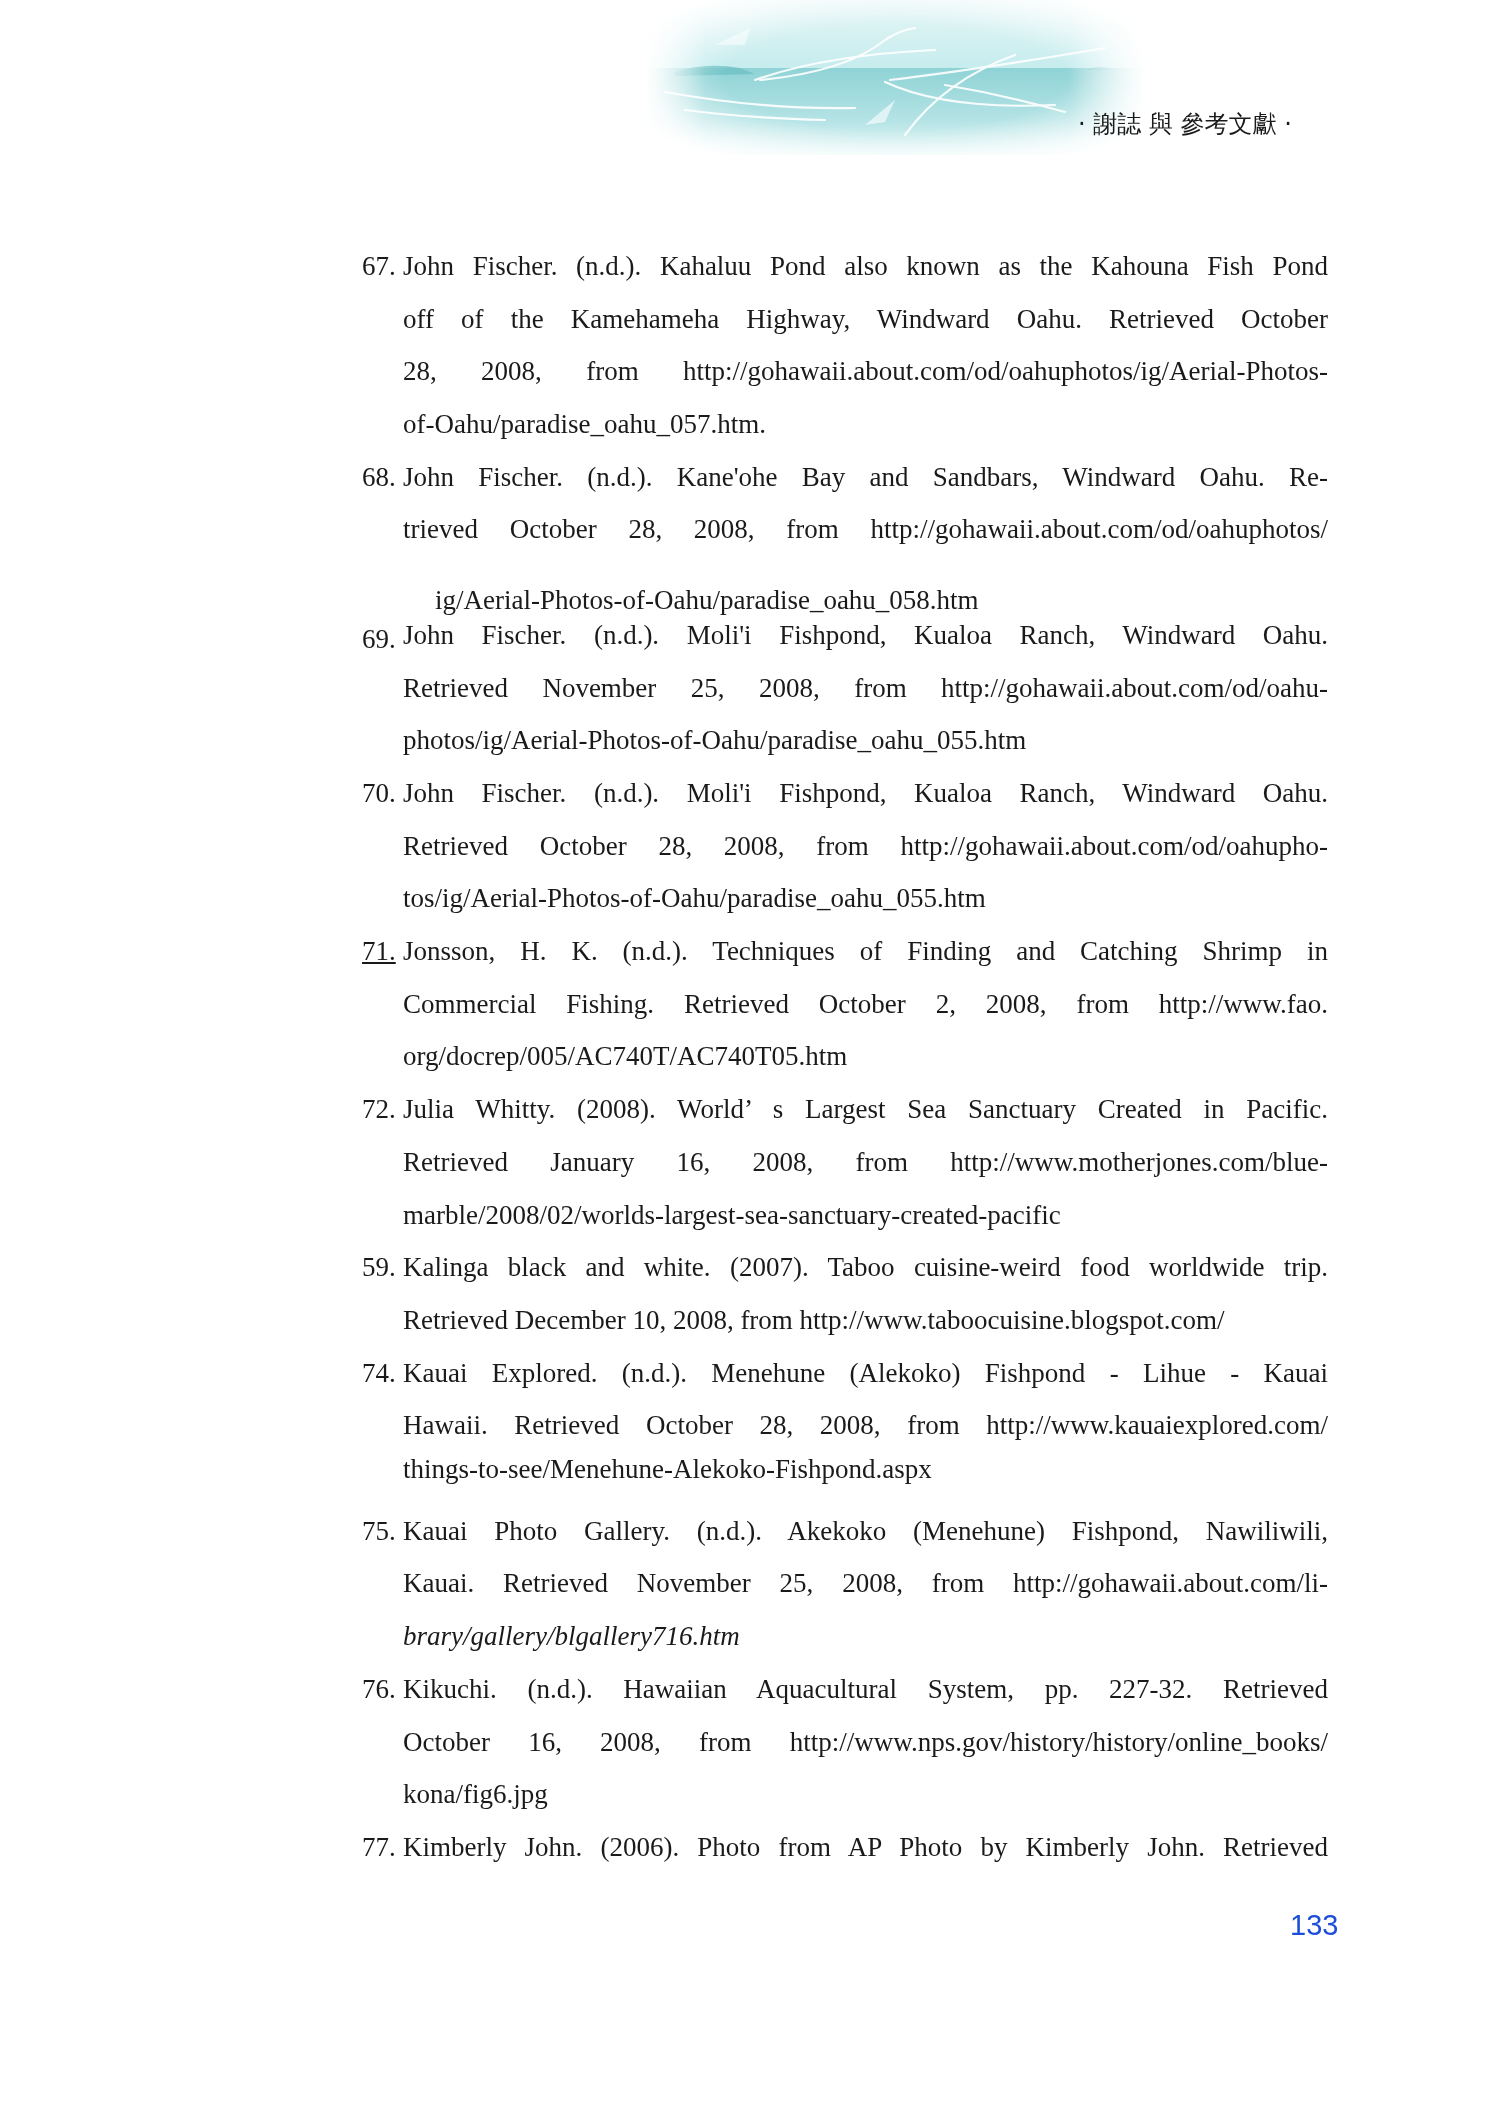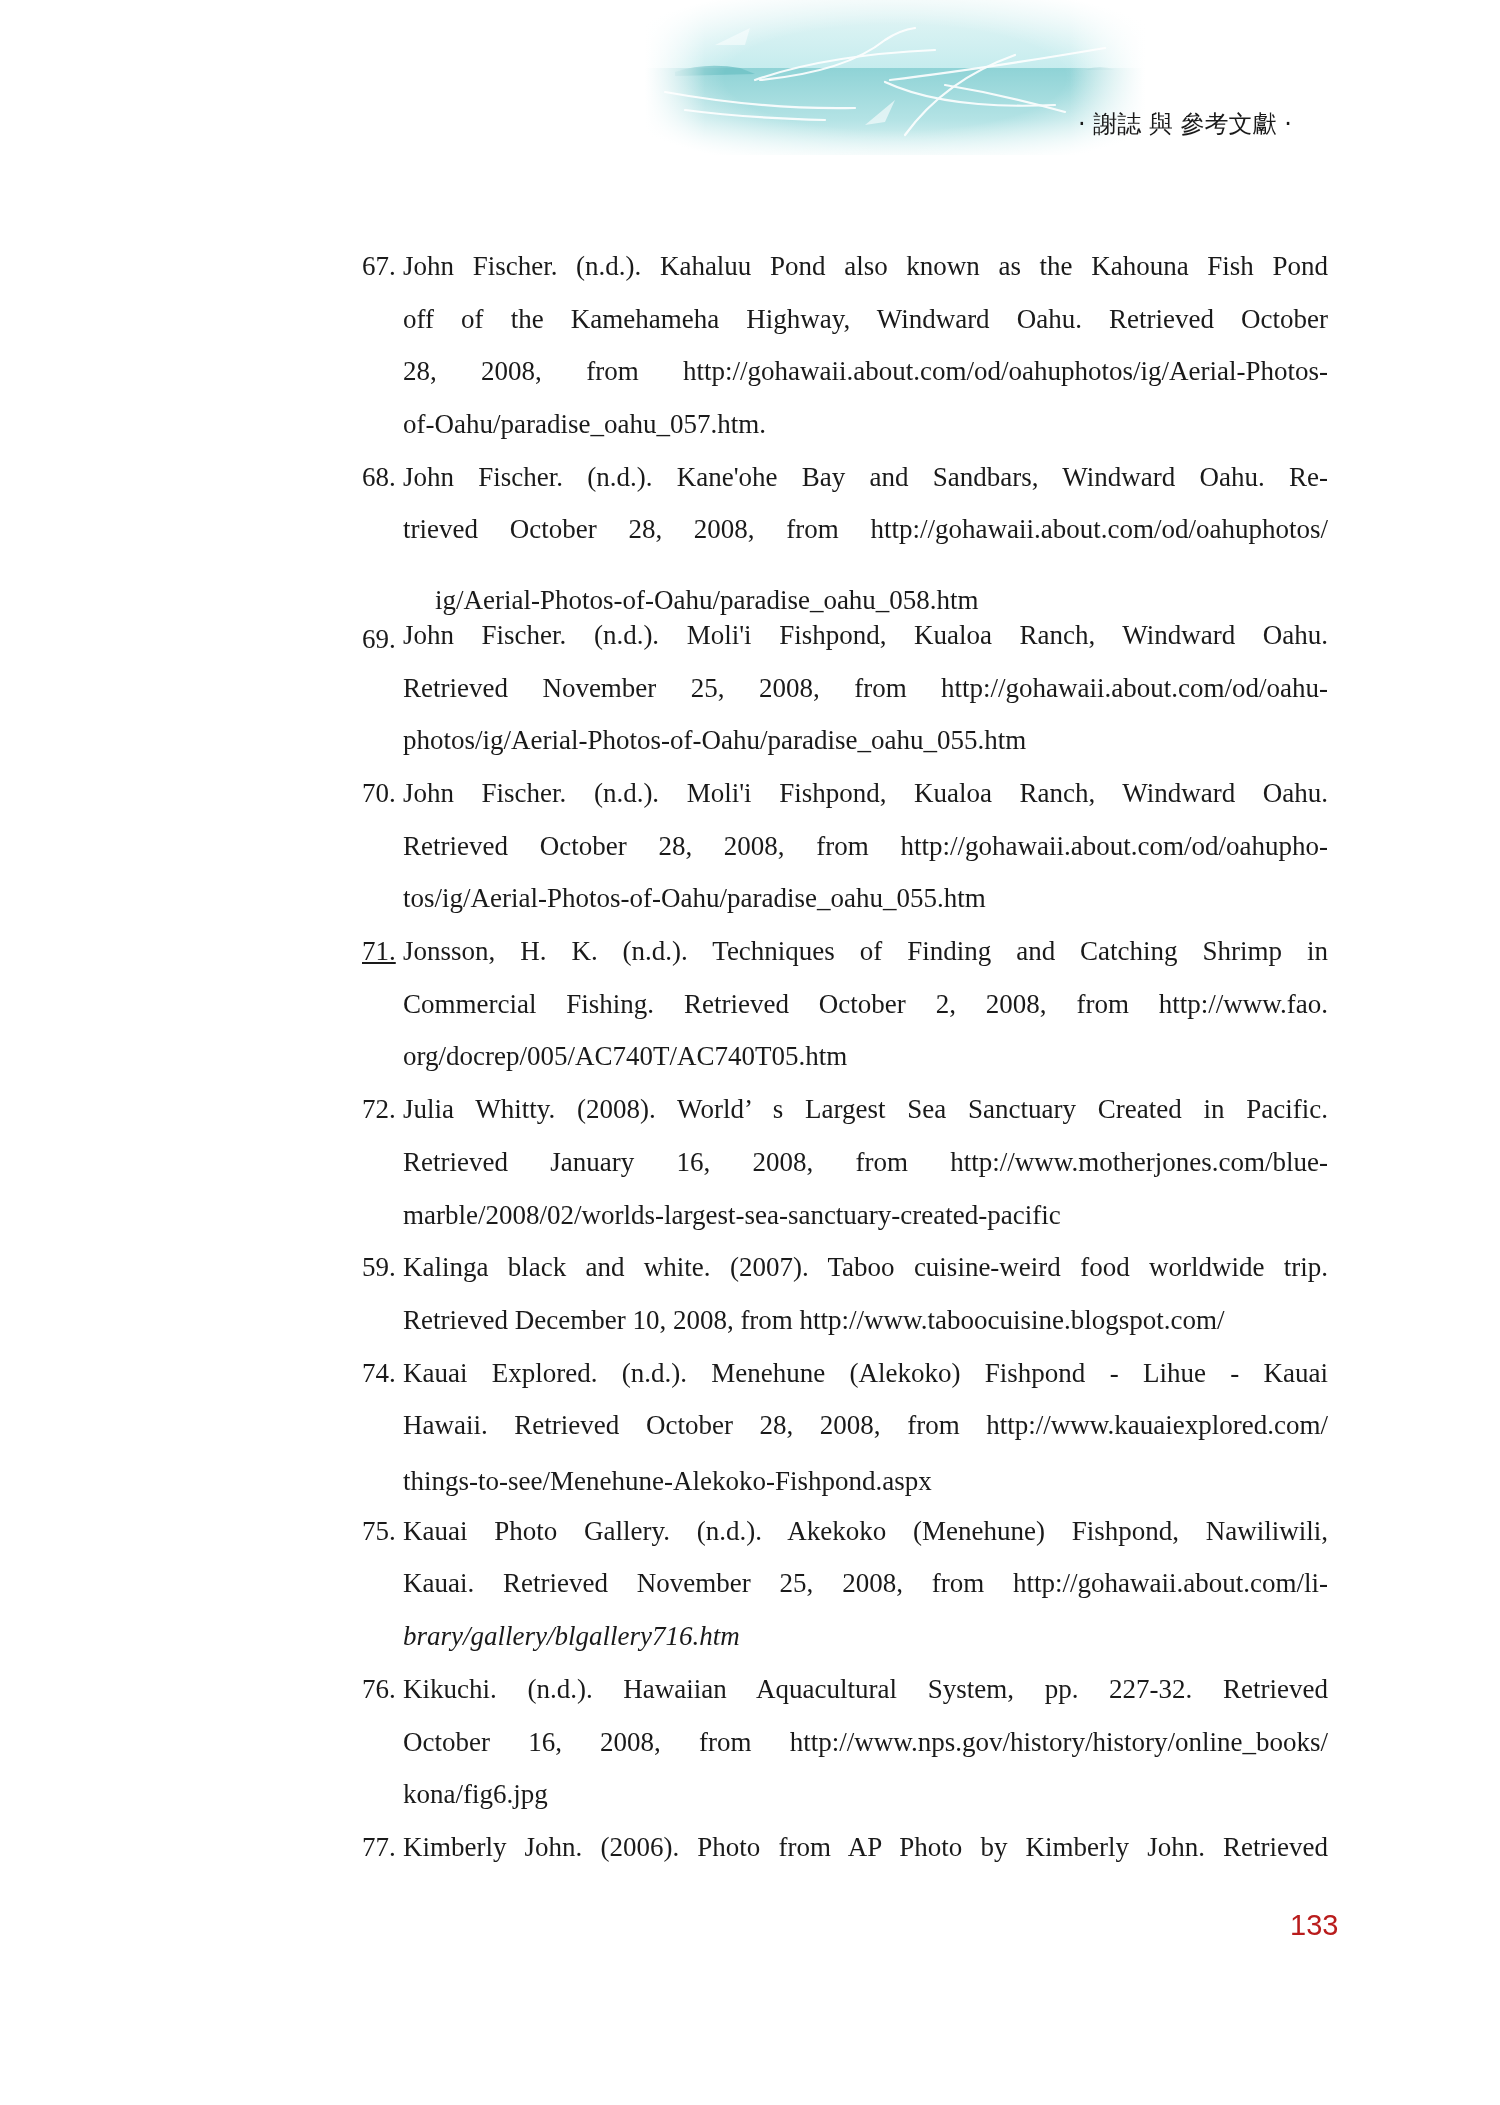--- a/index.html
+++ b/index.html
@@ -26,21 +26,21 @@
   }
   .line {
     position: absolute; left: 403px; width: 925px;
     height: 52.7px; line-height: 52.7px;
     white-space: nowrap; overflow: visible;
     text-align: justify; text-align-last: justify;
   }
   .line.last { text-align: left; text-align-last: left; }
   .page-number {
     position: absolute; left: 1290px; top: 1908px;
-    font-family: "Liberation Sans", sans-serif; font-size: 29px; color: #b91c1c;
+    font-family: "Liberation Sans", sans-serif; font-size: 29px; color: #1d4ed8;
     line-height: 34px;
   }
 </style>
 </head>
 <body>
 
 <div class="banner">
   <svg width="500" height="155" viewBox="0 0 500 155" xmlns="http://www.w3.org/2000/svg">
     <defs>
       <linearGradient id="sky" x1="0" y1="0" x2="0" y2="1">
@@ -126,21 +126,21 @@
     </div>
     <div class="entry" style="top: 1241.3px;">
       <span class="num" style="top: 0px;">59.</span>
       <div class="line" style="top: 0px; white-space: normal;">Kalinga black and white. (2007). Taboo cuisine-weird food worldwide trip.</div>
       <div class="line last" style="top: 52.7px;">Retrieved December 10, 2008, from http://www.taboocuisine.blogspot.com/</div>
     </div>
     <div class="entry" style="top: 1346.7px;">
       <span class="num" style="top: 0px;">74.</span>
       <div class="line" style="top: 0px; white-space: normal;">Kauai Explored. (n.d.). Menehune (Alekoko) Fishpond - Lihue - Kauai</div>
       <div class="line" style="top: 52.7px; white-space: normal;">Hawaii. Retrieved October 28, 2008, from http://www.kauaiexplored.com/</div>
-      <div class="line last" style="top: 108px;">things-to-see/Menehune-Alekoko-Fishpond.aspx</div>
+      <div class="line last" style="top: 96px;">things-to-see/Menehune-Alekoko-Fishpond.aspx</div>
     </div>
     <div class="entry" style="top: 1504.8px;">
       <span class="num" style="top: 0px;">75.</span>
       <div class="line" style="top: 0px; white-space: normal;">Kauai Photo Gallery. (n.d.). Akekoko (Menehune) Fishpond, Nawiliwili,</div>
       <div class="line" style="top: 52.7px; white-space: normal;">Kauai. Retrieved November 25, 2008, from http://gohawaii.about.com/li-</div>
       <div class="line last" style="top: 105.4px; font-style: italic;">brary/gallery/blgallery716.htm</div>
     </div>
     <div class="entry" style="top: 1662.9px;">
       <span class="num" style="top: 0px;">76.</span>
       <div class="line" style="top: 0px; white-space: normal;">Kikuchi. (n.d.). Hawaiian Aquacultural System, pp. 227-32. Retrieved</div>

